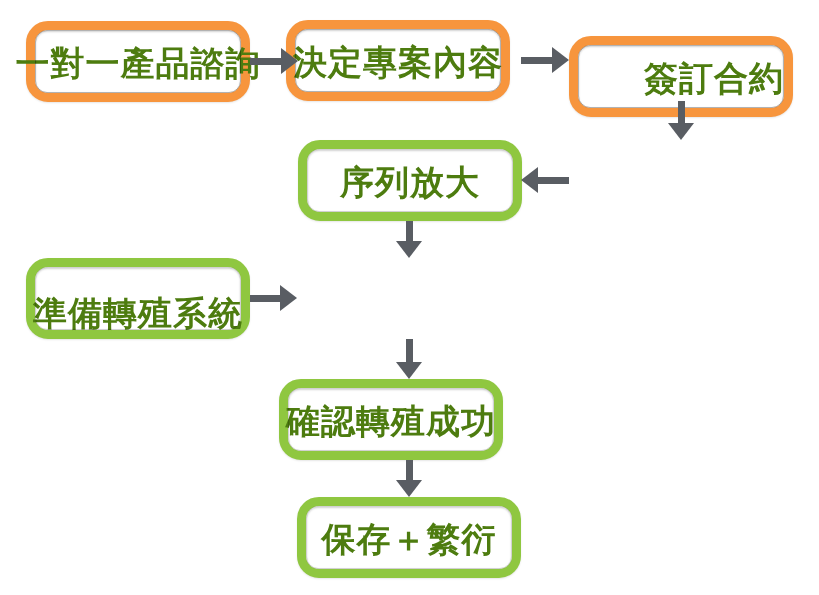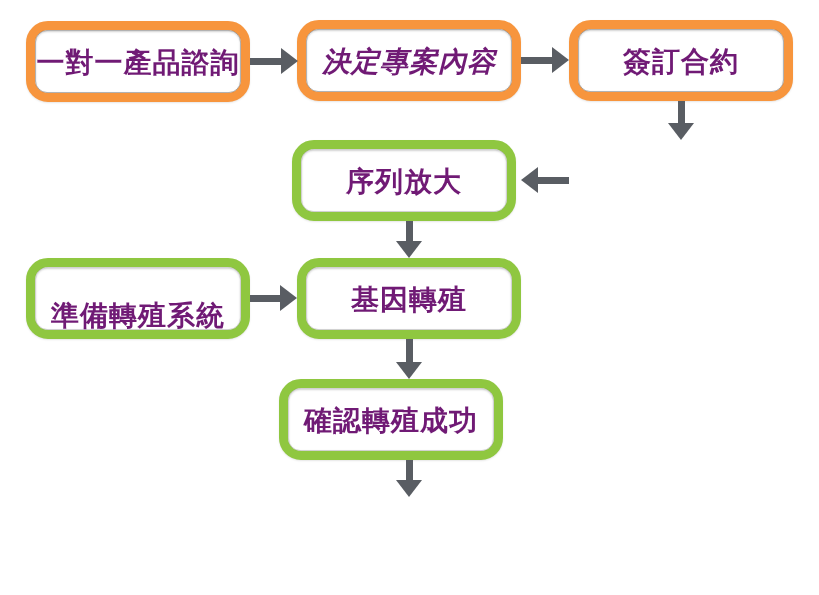--- a/index.html
+++ b/index.html
@@ -34,23 +34,23 @@
     position: absolute;
     inset: 0;
     border-radius: 12px;
     border: 1px solid rgba(0,0,0,0.30);
     box-shadow: inset 0 1px 2px rgba(0,0,0,0.18);
     pointer-events: none;
   }
   .node.green { border-color: #8fc740; }
   .node.green::before { border-color: rgba(0,0,0,0.18); }
   .node .label {
-    font-size: 28px;
+    font-size: 34px;
     font-weight: bold;
-    color: #701a75;
+    color: #4d7c0f;
     letter-spacing: 1px;
     white-space: nowrap;
     line-height: 1;
     padding-top: 2px;
   }
   
   .arrow-h {
     position: absolute;
     height: 26px;
     display: flex;
@@ -78,24 +78,24 @@
     border-right: 17px solid #595d63;
   }
   .head-down {
     width: 0; height: 0;
     border-left: 13px solid transparent;
     border-right: 13px solid transparent;
     border-top: 17px solid #595d63;
   }
   
   #node-consult  { left: 26px;  top: 21px;  }
-  #node-decide   { left: 297px; top: 20px; font-style: italic;  }
-  #node-sign     { left: 569px; top: 20px;  }
+  #node-decide   { left: 286px; top: 20px;  }
+  #node-sign     { left: 569px; top: 36px; justify-content: flex-end;  }
   #node-sample   { left: 569px; top: 140px; }
-  #node-sequence { left: 292px; top: 140px; font-family: Liberation Serif, serif; }
+  #node-sequence { left: 298px; top: 140px; }
   #node-prepare  { left: 26px;  top: 258px; align-items: flex-end; }
   #node-transfer { left: 297px; top: 258px; }
   #node-confirm  { left: 279px; top: 379px; }
   #node-preserve { left: 297px; top: 497px; }
   
   #arrow-1 { left: 250px; top: 48px;  width: 48px; }  
   #arrow-2 { left: 521px; top: 47px;  width: 48px; }  
   #arrow-3 { left: 668px; top: 101px; height: 39px; } 
   #arrow-4 { left: 521px; top: 167px; width: 48px; }  
   #arrow-5 { left: 396px; top: 221px; height: 37px; } 
@@ -118,26 +118,26 @@
     <span class="label">簽訂合約</span>
   </div>
 
   <div class="node green" id="node-sequence">
     <span class="label">序列放大</span>
   </div>
 
   <div class="node green" id="node-prepare">
     <span class="label">準備轉殖系統</span>
   </div>
-  <div class="node green" id="node-transfer">
-    <span class="label">基因轉殖</span>
-  </div>
 
   <div class="node green" id="node-confirm">
     <span class="label">確認轉殖成功</span>
+  </div>
+  <div class="node green" id="node-preserve">
+    <span class="label">保存＋繁衍</span>
   </div>
 
   <div class="arrow-h" id="arrow-1">
     <div class="shaft-h"></div>
     <div class="head-right"></div>
   </div>
 
   <div class="arrow-h" id="arrow-2">
     <div class="shaft-h"></div>
     <div class="head-right"></div>

